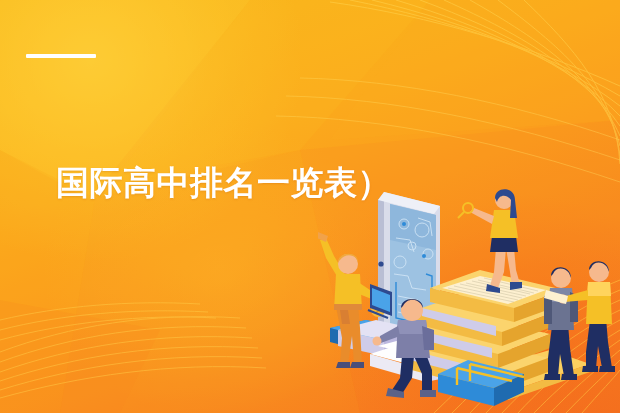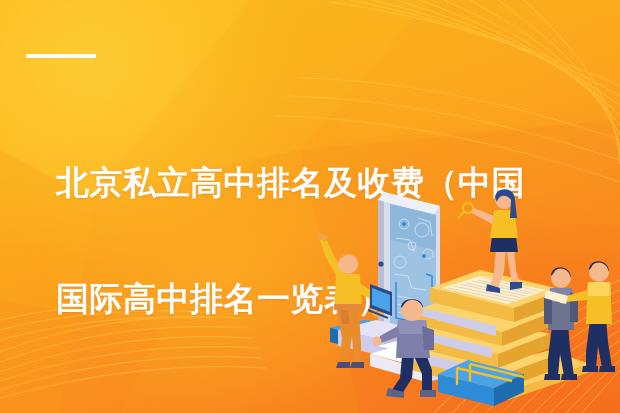--- a/index.html
+++ b/index.html
@@ -135,21 +135,20 @@
       <path d="M566 413 C 590 388, 610 370, 620 360"></path>
       <path d="M582 413 C 600 392, 614 378, 620 370"></path>
       <path d="M452 413 C 508 356, 562 314, 620 290"></path>
       <path d="M434 413 C 496 352, 554 306, 620 280"></path>
     </g>
   </svg>
 
   <div class="accent-rule"></div>
 
   <div class="headline">
-    <span class="ln">北京私立高中排名及收费（中国</span>
     <span class="ln">国际高中排名一览表）</span>
   </div>
 
   <svg class="illo" viewBox="0 0 302 235">
 
     <g>
       <polygon points="148,196 232,172 272,186 190,214" fill="#fbcf5f"></polygon>
       <polygon points="148,196 190,214 190,222 148,204" fill="#e8a832"></polygon>
       <polygon points="190,214 272,186 272,194 190,222" fill="#f3bb43"></polygon>
     </g>

